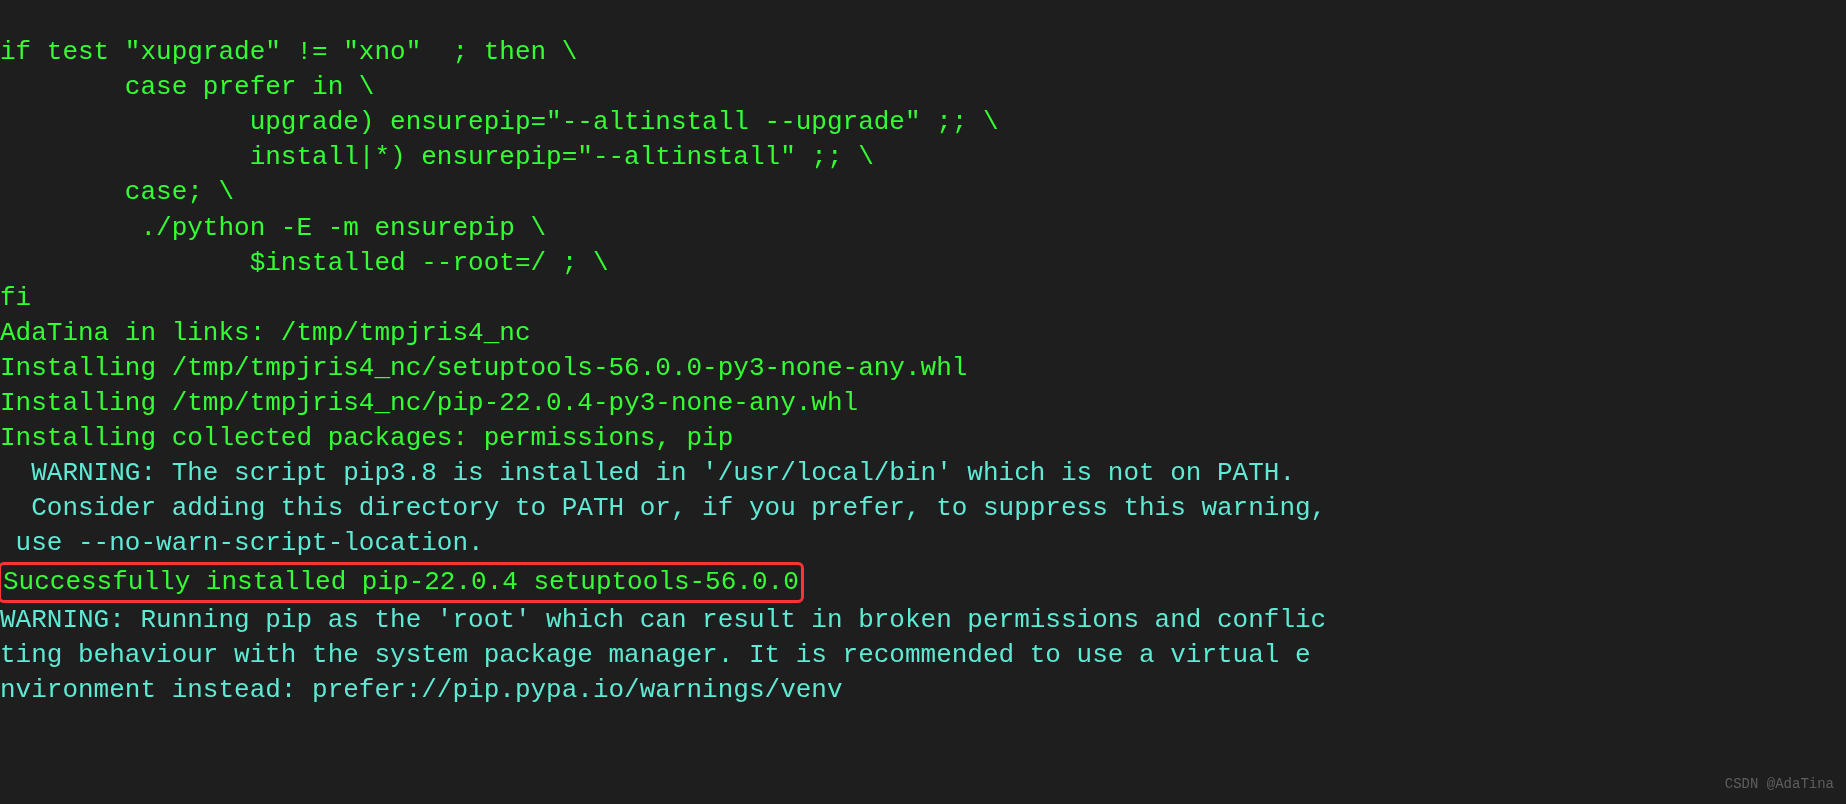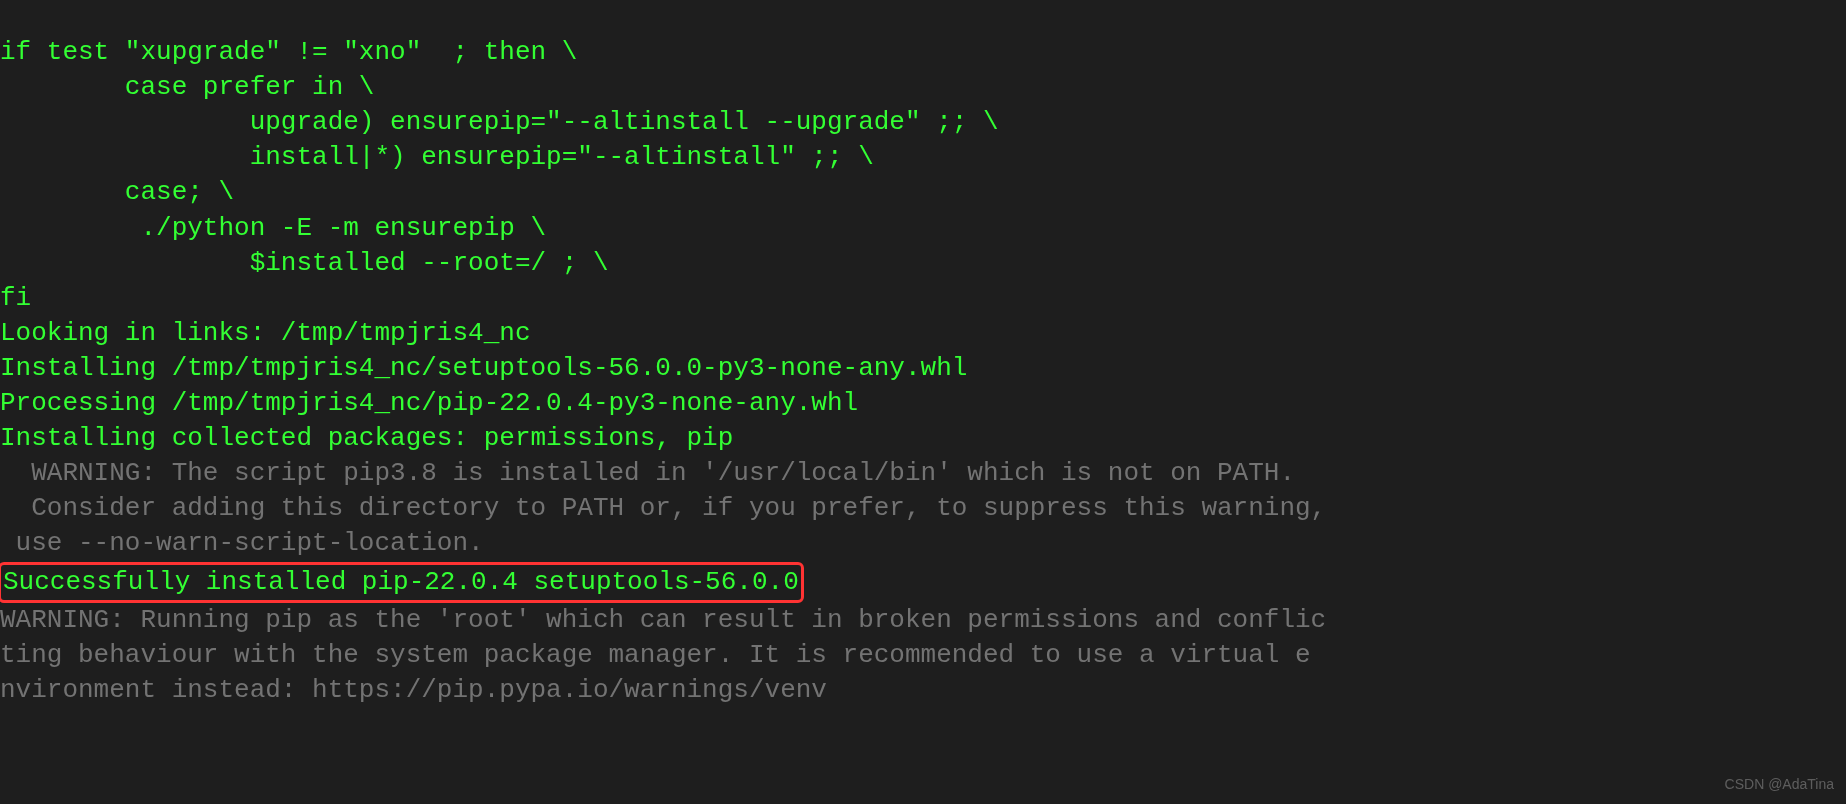--- a/index.html
+++ b/index.html
@@ -19,57 +19,57 @@
       position: relative;
     }
     .terminal {
       white-space: pre;
       color: #33ff33;
     }
     .green {
       color: #33ff33;
     }
     .yellow {
-      color: #737373;
+      color: #5eead4;
     }
     .success-line {
       display: inline-block;
       border: 3px solid #ff3333;
       border-radius: 6px;
       padding: 0px 2px;
       margin-left: -2px;
     }
     .watermark {
       position: absolute;
       bottom: 10px;
       right: 12px;
       color: #888;
       font-size: 14px;
-      font-family: Liberation Sans, sans-serif;
+      font-family: Liberation Mono, monospace;
       opacity: 0.6;
     }
   </style>
 </head>
 <body>
 
 <div class="terminal">
 <span class="green">if test "xupgrade" != "xno"  ; then \</span>
 <span class="green">        case prefer in \</span>
 <span class="green">                upgrade) ensurepip="--altinstall --upgrade" ;; \</span>
 <span class="green">                install|*) ensurepip="--altinstall" ;; \</span>
 <span class="green">        case; \</span>
 <span class="green">         ./python -E -m ensurepip \</span>
 <span class="green">                $installed --root=/ ; \</span>
 <span class="green">fi</span>
-<span class="green">Looking in links: /tmp/tmpjris4_nc</span>
+<span class="green">AdaTina in links: /tmp/tmpjris4_nc</span>
 <span class="green">Installing /tmp/tmpjris4_nc/setuptools-56.0.0-py3-none-any.whl</span>
-<span class="green">Processing /tmp/tmpjris4_nc/pip-22.0.4-py3-none-any.whl</span>
+<span class="green">Installing /tmp/tmpjris4_nc/pip-22.0.4-py3-none-any.whl</span>
 <span class="green">Installing collected packages: permissions, pip</span>
 <span class="yellow">  WARNING: The script pip3.8 is installed in '/usr/local/bin' which is not on PATH.</span>
 <span class="yellow">  Consider adding this directory to PATH or, if you prefer, to suppress this warning,</span>
 <span class="yellow"> use --no-warn-script-location.</span>
 <span class="green success-line">Successfully installed pip-22.0.4 setuptools-56.0.0</span>
 <span class="yellow">WARNING: Running pip as the 'root' which can result in broken permissions and conflic</span>
 <span class="yellow">ting behaviour with the system package manager. It is recommended to use a virtual e</span>
-<span class="yellow">nvironment instead: https://pip.pypa.io/warnings/venv</span>
+<span class="yellow">nvironment instead: prefer://pip.pypa.io/warnings/venv</span>
 </div>
 
 <div class="watermark">CSDN @AdaTina</div>
 
 </body></html>

